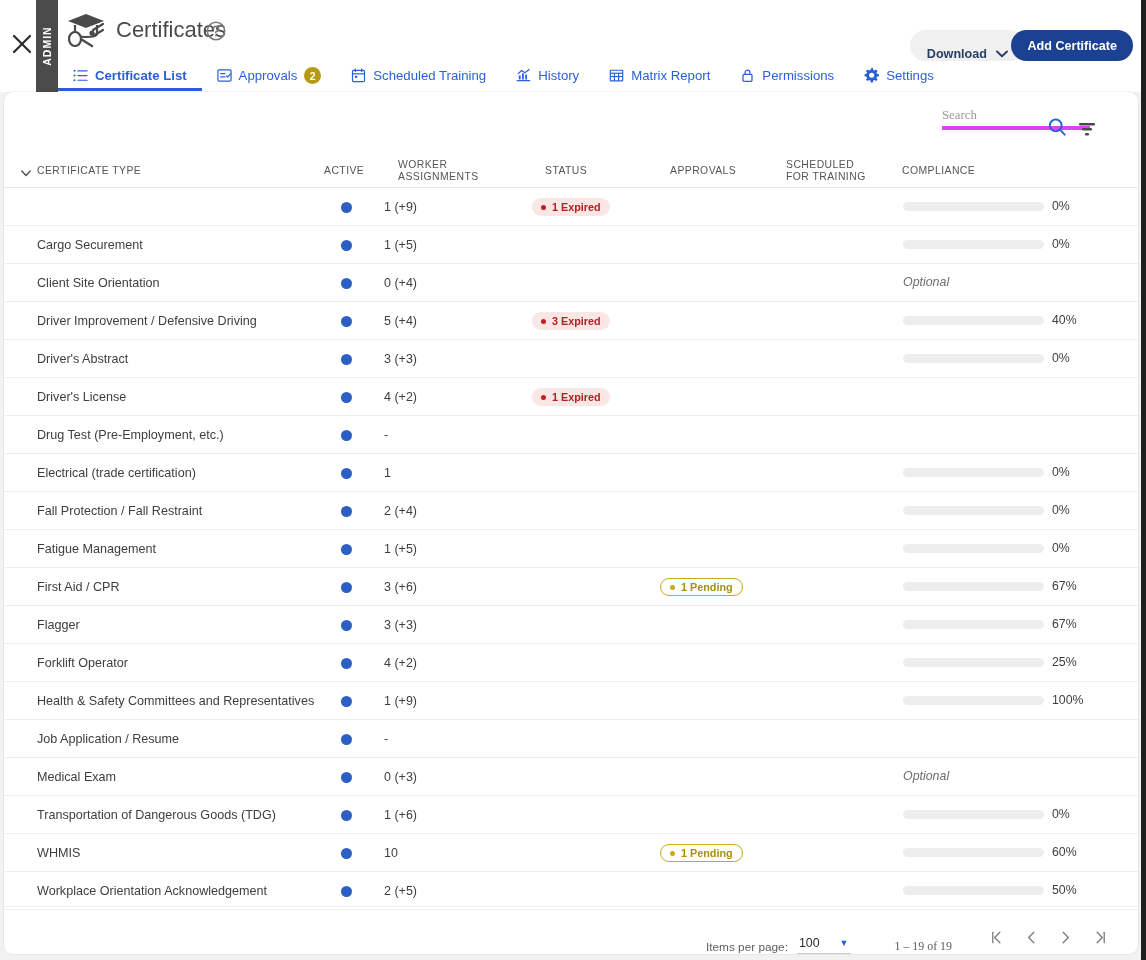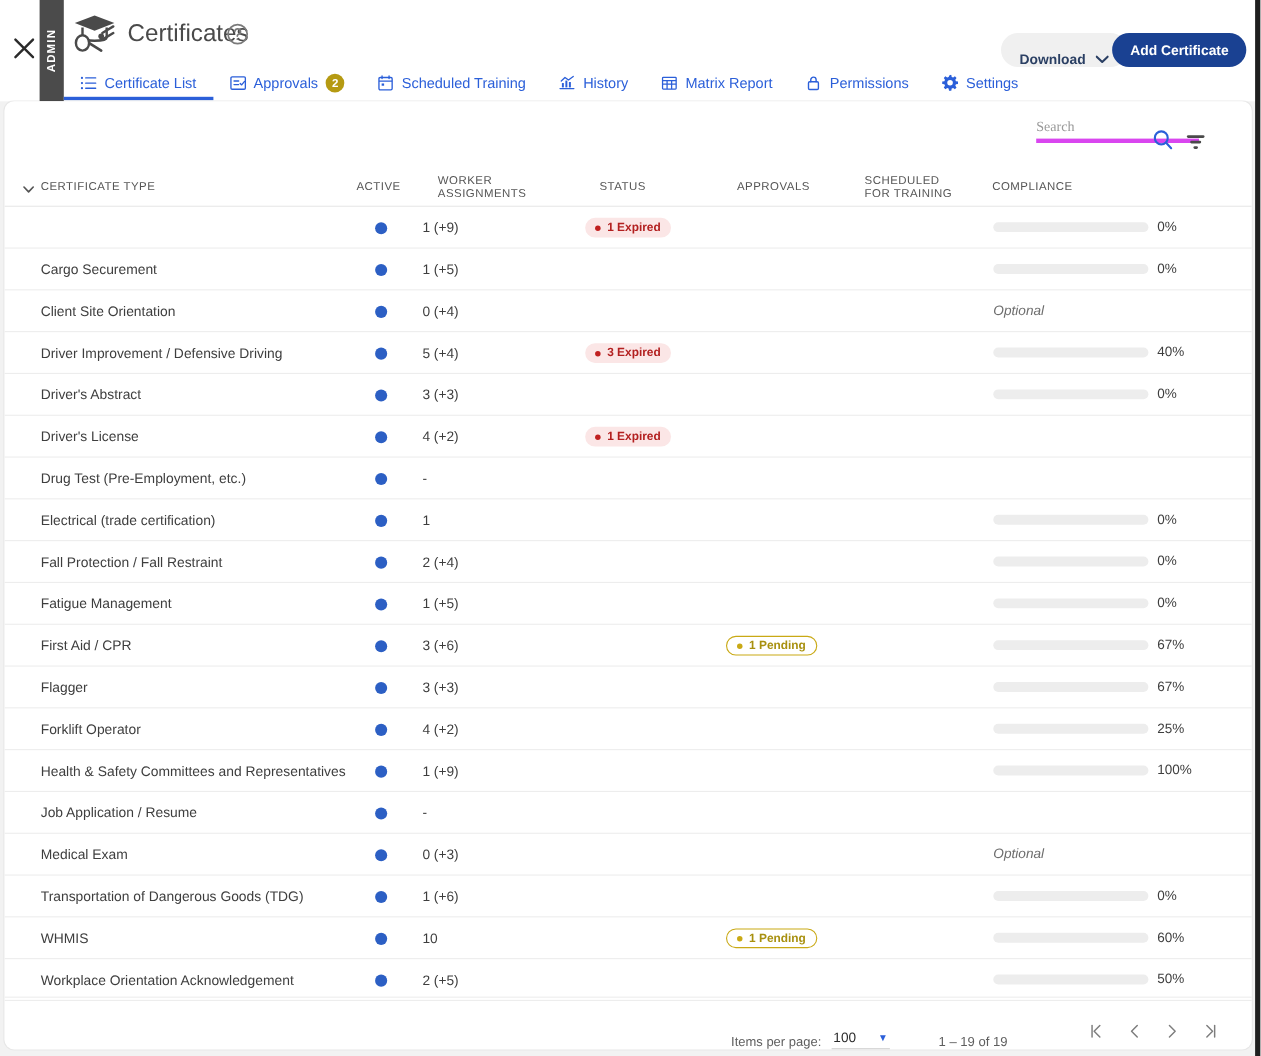--- a/index.html
+++ b/index.html
@@ -56,21 +56,21 @@
   .tabs {
     position: absolute; left: 58px; top: 60px; height: 32px;
     display: flex; align-items: flex-start;
   }
   .tab {
     display: flex; align-items: center; gap: 7px;
     height: 31px; padding: 0 15px;
     font-size: 13.2px; color: #2b5fd9; cursor: pointer;
     position: relative; white-space: nowrap;
   }
-  .tab.active { font-weight: normal; }
+  .tab.active { font-weight: bold; }
   .tab.active::after {
     content: ""; position: absolute; left: 0; right: 0; bottom: 0;
     height: 3px; background: #2b5fd9;
   }
   .tab .ticon { display: flex; align-items: center; color: #2b5fd9; }
   .badge-count {
     display: inline-flex; align-items: center; justify-content: center;
     min-width: 17px; height: 17px; border-radius: 50%;
     background: #b59a12; color: #ffffff; font-size: 10.5px;
     font-weight: bold; padding: 0 4px;
@@ -195,21 +195,21 @@
     padding-right: 22px; gap: 0;
   }
   .ipp-label { font-size: 11.8px; color: #5e5e5e; margin-right: 9px; }
   .ipp-select {
     display: flex; align-items: center; gap: 20px;
     border-bottom: 1px solid #c8c8c8; padding: 0 2px 3px 2px;
     cursor: pointer; margin-right: 44px;
   }
   .ipp-value { font-size: 12.4px; color: #2b2b2b; }
   .ipp-caret { color: #2b5fd9; font-size: 9px; }
-  .range-txt { font-size: 11.9px; color: #5e5e5e; margin-right: 64px; }
+  .range-txt { font-size: 11.9px; color: #5e5e5e; margin-right: 28px; font-family: Liberation Serif, serif; }
   .pgbtn {
     width: 34px; height: 34px; display: flex; align-items: center;
     justify-content: center; color: #7d7d7d; cursor: pointer;
     font-size: 15px;
   }
 </style>
 </head>
 <body>
 
 <div id="app">

